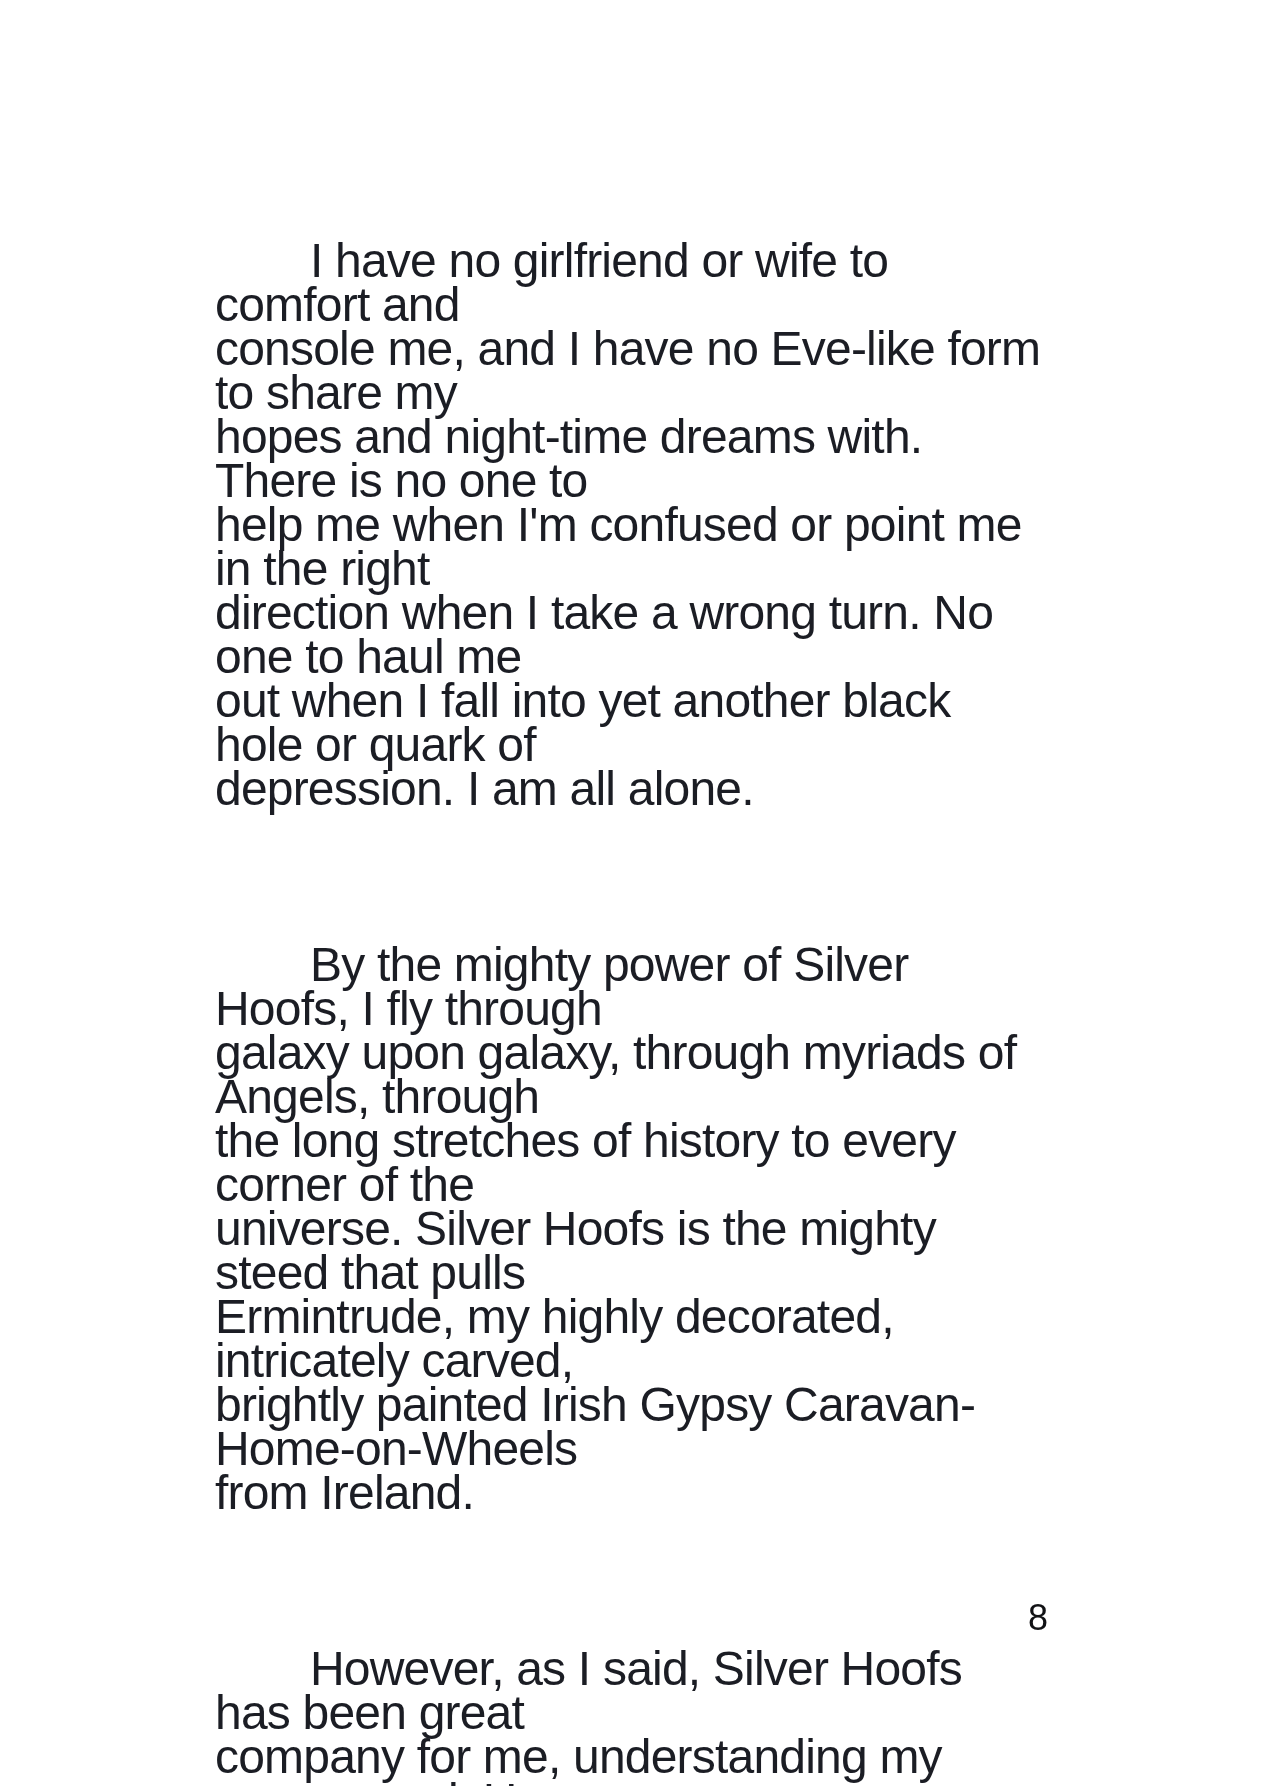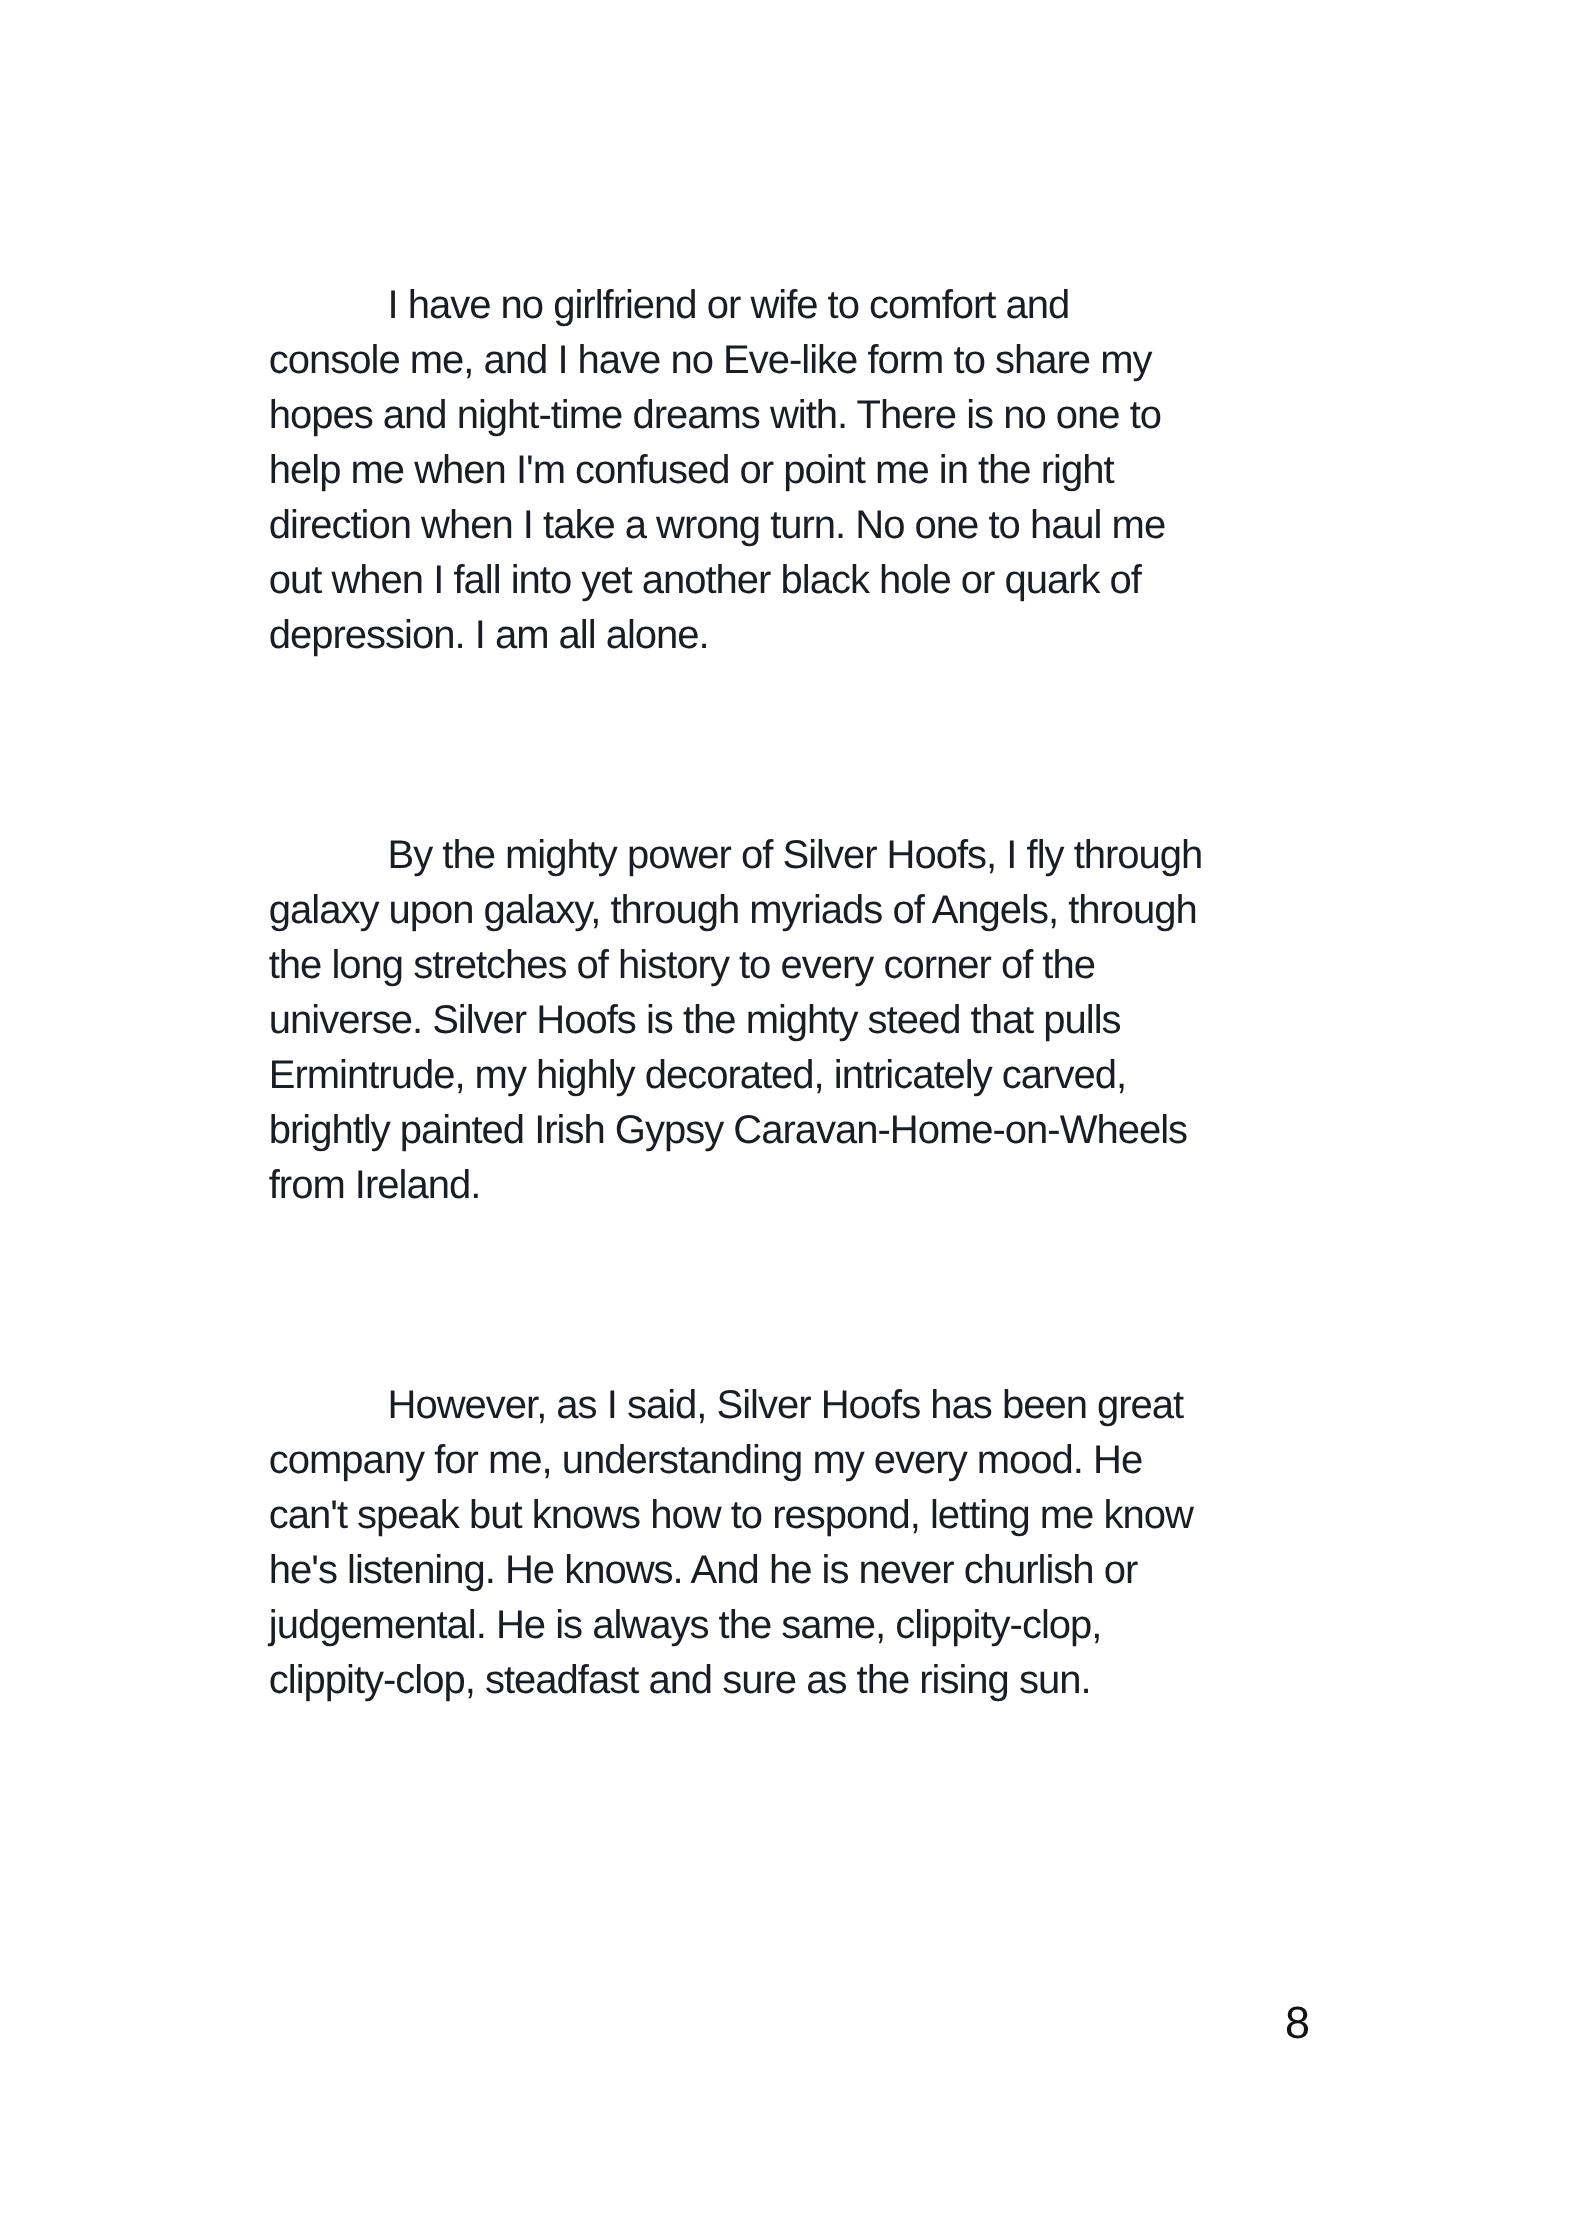--- a/index.html
+++ b/index.html
@@ -19,22 +19,22 @@
     height: 1786px;
     background: #ffffff;
   }
   .content {
     position: absolute;
     left: 215px;
     top: 221px;
     width: 833px;
   }
   p.body-paragraph {
-    margin: 0 0 132px 0;
-    font-size: 32px;
+    margin: 18px 0 132px 0;
+    font-size: 48px;
     line-height: 44px;
     letter-spacing: -0.8px;
     color: #1b1d24;
     white-space: pre-line;
     text-indent: 95px;
     text-align: left;
   }
   p.body-paragraph:last-of-type {
     margin-bottom: 0;
   }

